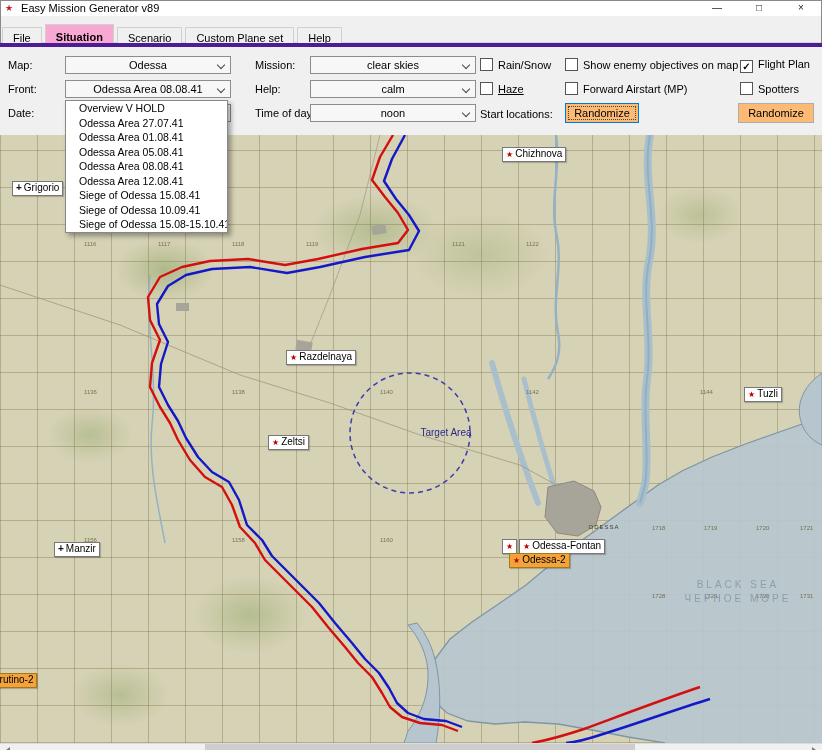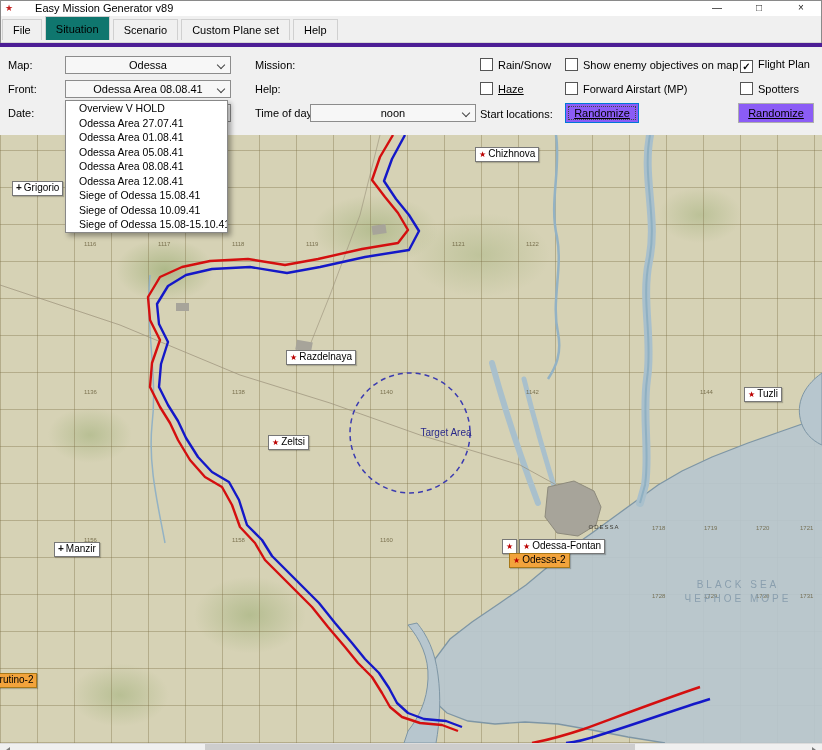--- a/index.html
+++ b/index.html
@@ -2,40 +2,40 @@
 <html><head>
 <meta charset="utf-8">
 <style>
   html,body{margin:0;padding:0;background:#dcdcdc;}
   .window{width:822px;height:750px;position:relative;background:#f0f0f0;
     font-family:"Liberation Sans",sans-serif;font-size:11px;color:#000;
     outline:1px solid #8a8a8a;outline-offset:-1px;overflow:hidden;}
   
   .titlebar{height:16px;background:#ffffff;display:flex;align-items:center;}
   .app-icon{margin-left:5px;color:#c42222;font-size:9px;line-height:16px;}
-  .title-text{margin-left:22px;font-size:11px;}
+  .title-text{margin-left:8px;font-size:11px;}
   .winbtns{margin-left:auto;display:flex;height:100%;}
   .winbtn{width:42px;text-align:center;font-size:10px;line-height:15px;color:#222;}
   
   .tabstrip{height:26px;background:#f0f0f0;border-bottom:1px solid #d6d6d6;padding-left:2px;white-space:nowrap;}
   .tab{display:inline-block;margin-top:3px;height:20px;line-height:20px;padding:0 10px;
     border:1px solid #d0d0d0;border-bottom:none;background:#f0f0f0;vertical-align:bottom;text-align:right;}
-  .tab.active{background:#0f766e;font-weight:normal;height:23px;margin-top:0;line-height:24px;}
+  .tab.active{background:#f9a8d4;font-weight:bold;height:23px;margin-top:8px;line-height:24px;}
   
   .panel{height:88px;background:#f0f0f0;position:relative;border-top:4px solid #4c1d95;}
   .plabel{position:absolute;height:18px;line-height:18px;}
   .combo{position:absolute;height:18px;background:#f7f7f7;border:1px solid #8c8c8c;
     text-align:center;line-height:16px;box-sizing:border-box;}
   .combo .arrow{position:absolute;right:6px;top:5px;width:5px;height:5px;
     border-right:1.4px solid #444;border-bottom:1.4px solid #444;transform:rotate(45deg);}
   .cb{position:absolute;height:14px;line-height:13px;white-space:nowrap;cursor:default;}
   .cb .box{display:inline-block;width:11px;height:11px;border:1px solid #555;background:#fff;
     margin-right:5px;vertical-align:-2px;font-size:10px;line-height:11px;text-align:center;font-weight:bold;}
-  .btn{position:absolute;height:20px;background:#8b5cf6;border:1px solid #adadad;
-    text-align:center;line-height:18px;box-sizing:border-box;font-size:11px;text-decoration:underline;}
+  .btn{position:absolute;height:20px;background:#fdba74;border:1px solid #adadad;
+    text-align:center;line-height:18px;box-sizing:border-box;font-size:11px;}
   .btn.focus{border-color:#0078d7;outline:1px dotted #444;outline-offset:-4px;}
   
   .droplist{position:absolute;left:65px;top:100px;width:161px;background:#ffffff;
     border:1px solid #888;box-shadow:3px 3px 5px rgba(0,0,0,.35);z-index:30;}
   .dropitem{height:14.5px;line-height:14.5px;padding-left:13px;font-size:10.5px;white-space:nowrap;overflow:hidden;}
   
   .map{position:relative;height:608px;overflow:hidden;
     background-color:#d6d2b5;
     background-image:
       repeating-linear-gradient(0deg, rgba(125,112,70,.38) 0 1px, transparent 1px 37px),
@@ -90,36 +90,44 @@
   </div>
 
   <div class="panel">
 
     <span class="plabel" style="left:8px;top:9px;">Map:</span>
     <div class="combo" style="left:65px;top:9px;width:166px;">
       <span>Odessa</span>
       <span class="arrow"></span>
     </div>
     <span class="plabel" style="left:255px;top:9px;">Mission:</span>
+    <div class="combo" style="left:310px;top:9px;width:166px;">
+      <span>clear skies</span>
+      <span class="arrow"></span>
+    </div>
     <div class="cb" style="left:480px;top:11px;">
       <span class="box"></span><span>Rain/Snow</span>
     </div>
     <div class="cb" style="left:565px;top:11px;">
       <span class="box"></span><span>Show enemy objectives on map</span>
     </div>
     <div class="cb" style="left:740px;top:11px;">
       <span class="box">✓</span><span>Flight Plan</span>
     </div>
 
     <span class="plabel" style="left:8px;top:33px;">Front:</span>
     <div class="combo" style="left:65px;top:33px;width:166px;">
       <span>Odessa Area 08.08.41</span>
       <span class="arrow"></span>
     </div>
     <span class="plabel" style="left:255px;top:33px;">Help:</span>
+    <div class="combo" style="left:310px;top:33px;width:166px;">
+      <span>calm</span>
+      <span class="arrow"></span>
+    </div>
     <div class="cb" style="left:480px;top:35px;text-decoration:underline;">
       <span class="box"></span><span>Haze</span>
     </div>
     <div class="cb" style="left:565px;top:35px;">
       <span class="box"></span><span>Forward Airstart (MP)</span>
     </div>
     <div class="cb" style="left:740px;top:35px;">
       <span class="box"></span><span>Spotters</span>
     </div>
 
@@ -195,21 +203,21 @@
       </div>
 
     <div class="maplabel target-label" style="left:410px;top:297px;">Target Area</div>
     <div class="maplabel sea-label" style="left:702px;top:449px;">BLACK SEA</div>
     <div class="maplabel sea-label" style="left:702px;top:463px;">ЧЕРНОЕ МОРЕ</div>
     <div class="maplabel city-label" style="left:568px;top:392px;">ODESSA</div>
 
     <div class="marker" style="left:12px;top:46px;">
       <span class="mk-cross">+</span><span>Grigorio</span>
     </div>
-    <div class="marker" style="left:475px;top:12px;">
+    <div class="marker" style="left:502px;top:12px;">
       <span class="mk-star">★</span><span>Chizhnova</span>
     </div>
     <div class="marker" style="left:286px;top:215px;">
       <span class="mk-star">★</span><span>Razdelnaya</span>
     </div>
     <div class="marker" style="left:268px;top:300px;">
       <span class="mk-star">★</span><span>Zeltsi</span>
     </div>
     <div class="marker" style="left:744px;top:252px;">
       <span class="mk-star">★</span><span>Tuzli</span>

